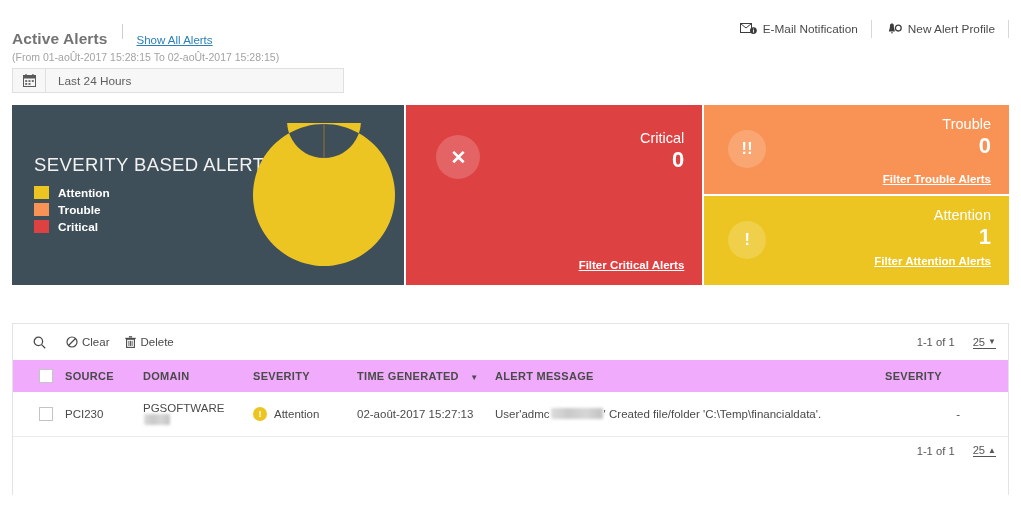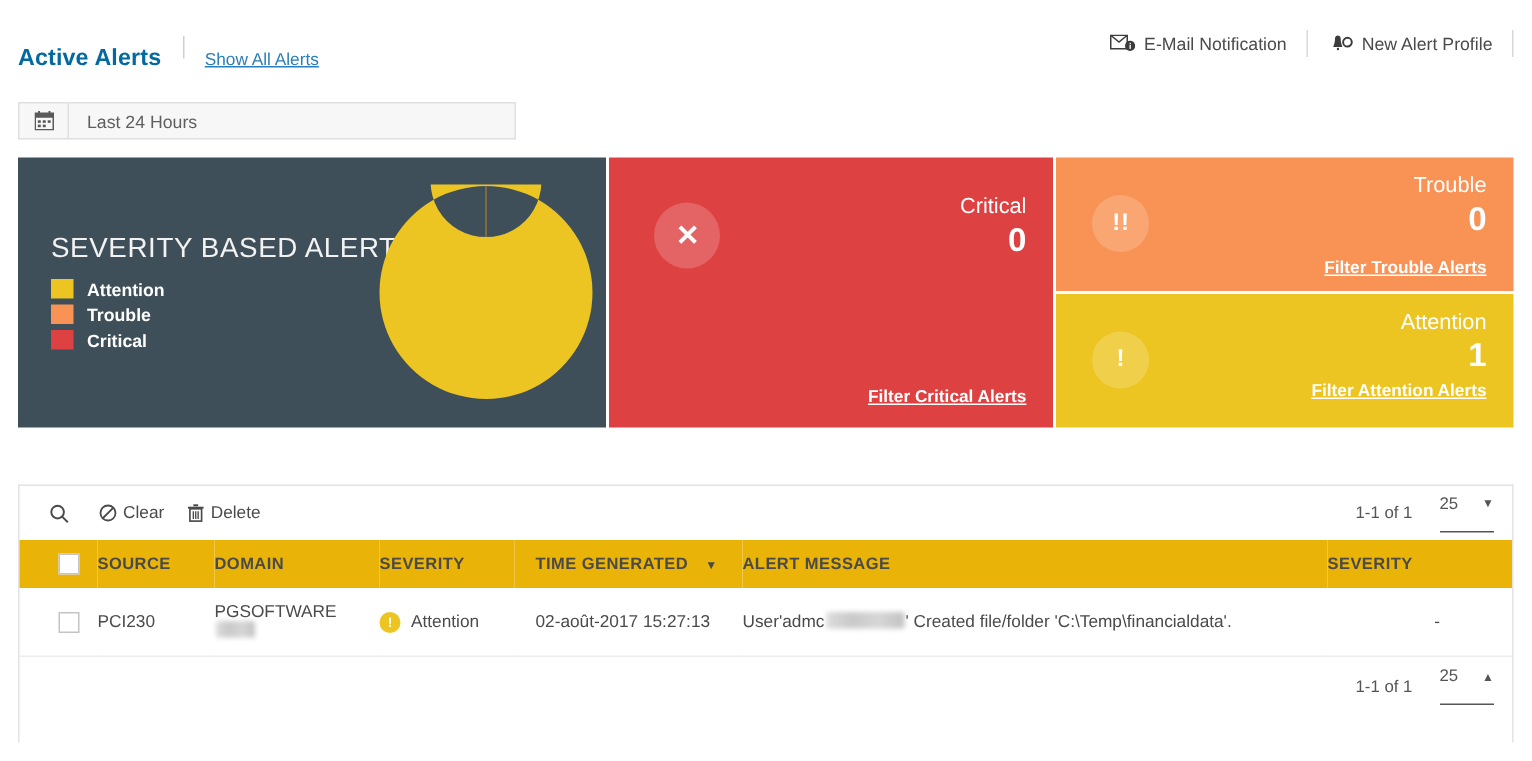--- a/index.html
+++ b/index.html
@@ -15,21 +15,21 @@
   
   .page-header {
     position: relative;
     padding: 14px 12px 0 12px;
     height: 58px;
   }
   .title-row { display: flex; align-items: baseline; }
   .page-title {
     font-size: 15.5px;
     font-weight: bold;
-    color: #0369a1;
+    color: #737373;
     letter-spacing: .1px;
   }
   .title-sep {
     width: 1px; height: 15px;
     background: #cfcfcf;
     margin: 0 14px;
     align-self: center;
   }
   .show-all-link {
     font-size: 11.5px;
@@ -260,31 +260,30 @@
     align-items: center;
     font-size: 11.2px;
     color: #555;
   }
   .pager-range { margin-right: 18px; }
   .pager-size {
     display: flex;
     align-items: center;
     border-bottom: 1px solid #555;
     cursor: pointer;
-    padding-bottom: 12px;
-    gap: 13px;
+    padding-bottom: 0px;
   }
   .pager-size .caret { margin-left: 3px; font-size: 8px; }
 
   table.alerts-table {
     width: 100%;
     border-collapse: collapse;
   }
   table.alerts-table th {
-    background: #eab308;
+    background: #f0abfc;
     font-size: 11px;
     font-weight: bold;
     color: #4a4a4a;
     letter-spacing: .3px;
     text-align: left;
     padding: 9px 0;
     height: 30px;
     border: none;
   }
   th.sorted-col { background: #e3e3e3; }
@@ -350,20 +349,21 @@
 </style>
 </head>
 <body>
 
 <div class="page-header">
   <div class="title-row">
     <span class="page-title">Active Alerts</span>
     <span class="title-sep"></span>
     <span class="show-all-link">Show All Alerts</span>
   </div>
+  <div class="date-range">(From 01-aoÛt-2017 15:28:15 To 02-aoÛt-2017 15:28:15)</div>
 
   <div class="header-actions">
     <div class="header-action">
       <span class="ha-icon">
         <svg width="17" height="12" viewBox="0 0 17 12">
           <rect x="0.5" y="0.5" width="11" height="9" fill="none" stroke="#3c3c3c"></rect>
           <path d="M0.5 0.5 L6 5 L11.5 0.5" fill="none" stroke="#3c3c3c"></path>
           <circle cx="13.4" cy="7.6" r="3.4" fill="#3c3c3c"></circle>
           <rect x="13" y="5.6" width="0.9" height="0.9" fill="#fff"></rect>
           <rect x="13" y="7" width="0.9" height="2.6" fill="#fff"></rect>

